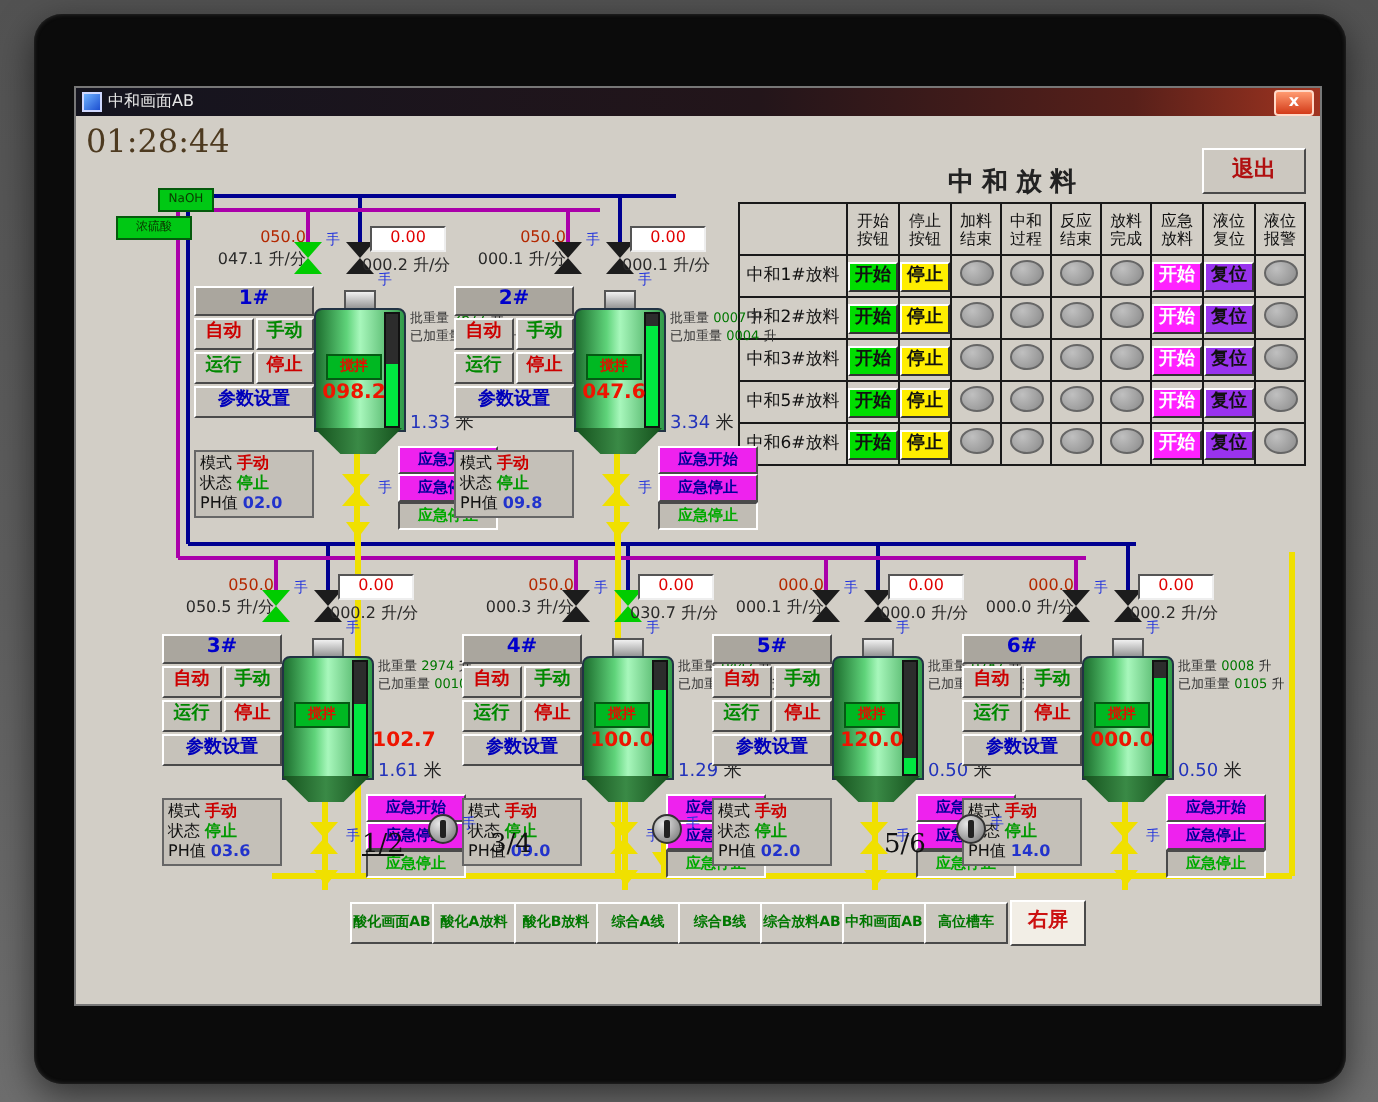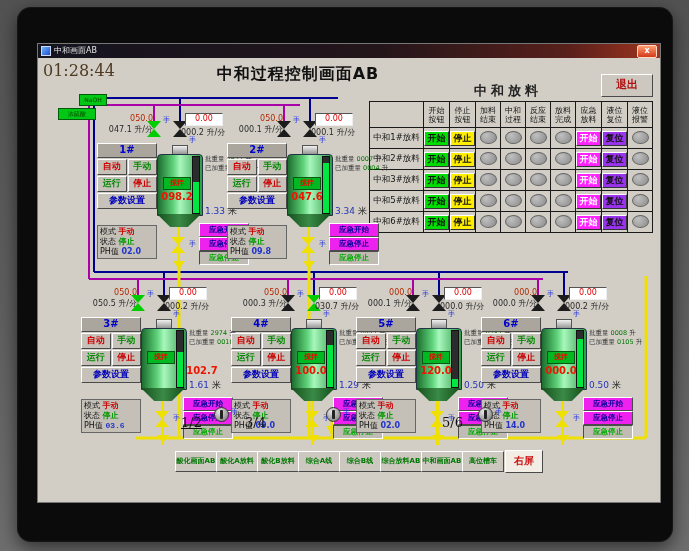--- a/index.html
+++ b/index.html
@@ -154,21 +154,20 @@
     <g fill="#f0e000">
       <path d="M135,330 h12 l-6,9 z"></path>
         <path d="M265,330 h12 l-6,9 z"></path>
       <path d="M176,382 h12 l-6,9 z"></path>
         <path d="M288,382 h12 l-6,9 z"></path>
         <path d="M440,382 h12 l-6,9 z"></path>
     </g>
   </svg>
 
   <div class="clock">01:28:44</div>
-  <div class="main-title">中和过程控制画面AB</div>
   <div class="discharge-title">中和放料</div>
   <div class="exit-btn">退出</div>
 
   <div class="pipe-badge" style="left:41px;top:50px;width:26px;">NaOH</div>
   <div class="pipe-badge" style="left:20px;top:64px;width:36px;">浓硫酸</div>
 
   <table class="discharge">
     <colgroup>
         <col style="width:54px">
         <col span="9" style="width:25px">
@@ -427,21 +426,21 @@
           <div class="prow">
             <div class="ubtn" style="color: rgb(0, 136, 0);">运行</div>
             <div class="ubtn" style="color: rgb(204, 0, 0);">停止</div>
           </div>
           <div class="prow">
             <div class="ubtn" style="color: rgb(0, 0, 187);">参数设置</div>
           </div>
           <div class="pstat">
             <div><span>模式 </span><span style="color: rgb(204, 0, 0); font-weight: bold;">手动</span></div>
             <div><span>状态 </span><span style="color: rgb(0, 153, 0); font-weight: bold;">停止</span></div>
-            <div><span>PH值 </span><span style="color: rgb(34, 51, 204); font-weight: bold; font-family: Liberation Mono, monospace;">03.6</span></div>
+            <div><span>PH值 </span><span style="color: rgb(34, 51, 204); font-weight: bold;">03.6</span></div>
           </div>
         </div>
         <div class="tank" style="left: 60px; top: 32px;">
           <div class="motor" style="left: 15px; top: 0px;"></div>
           <div class="body" style="left: 0px; top: 9px; width: 44px; height: 60px;"></div>
           <div class="strip" style="left: 35px; top: 11px; height: 56px;">
             <div class="fill" style="height: 62%;"></div>
           </div>
           <div class="chip" style="left: 6px; top: 32px; width: 26px; height: 11px;">搅拌</div>
           <div class="tval" style="left: 0px; top: 46px; width: 40px; margin-left: 41px;">102.7</div>

